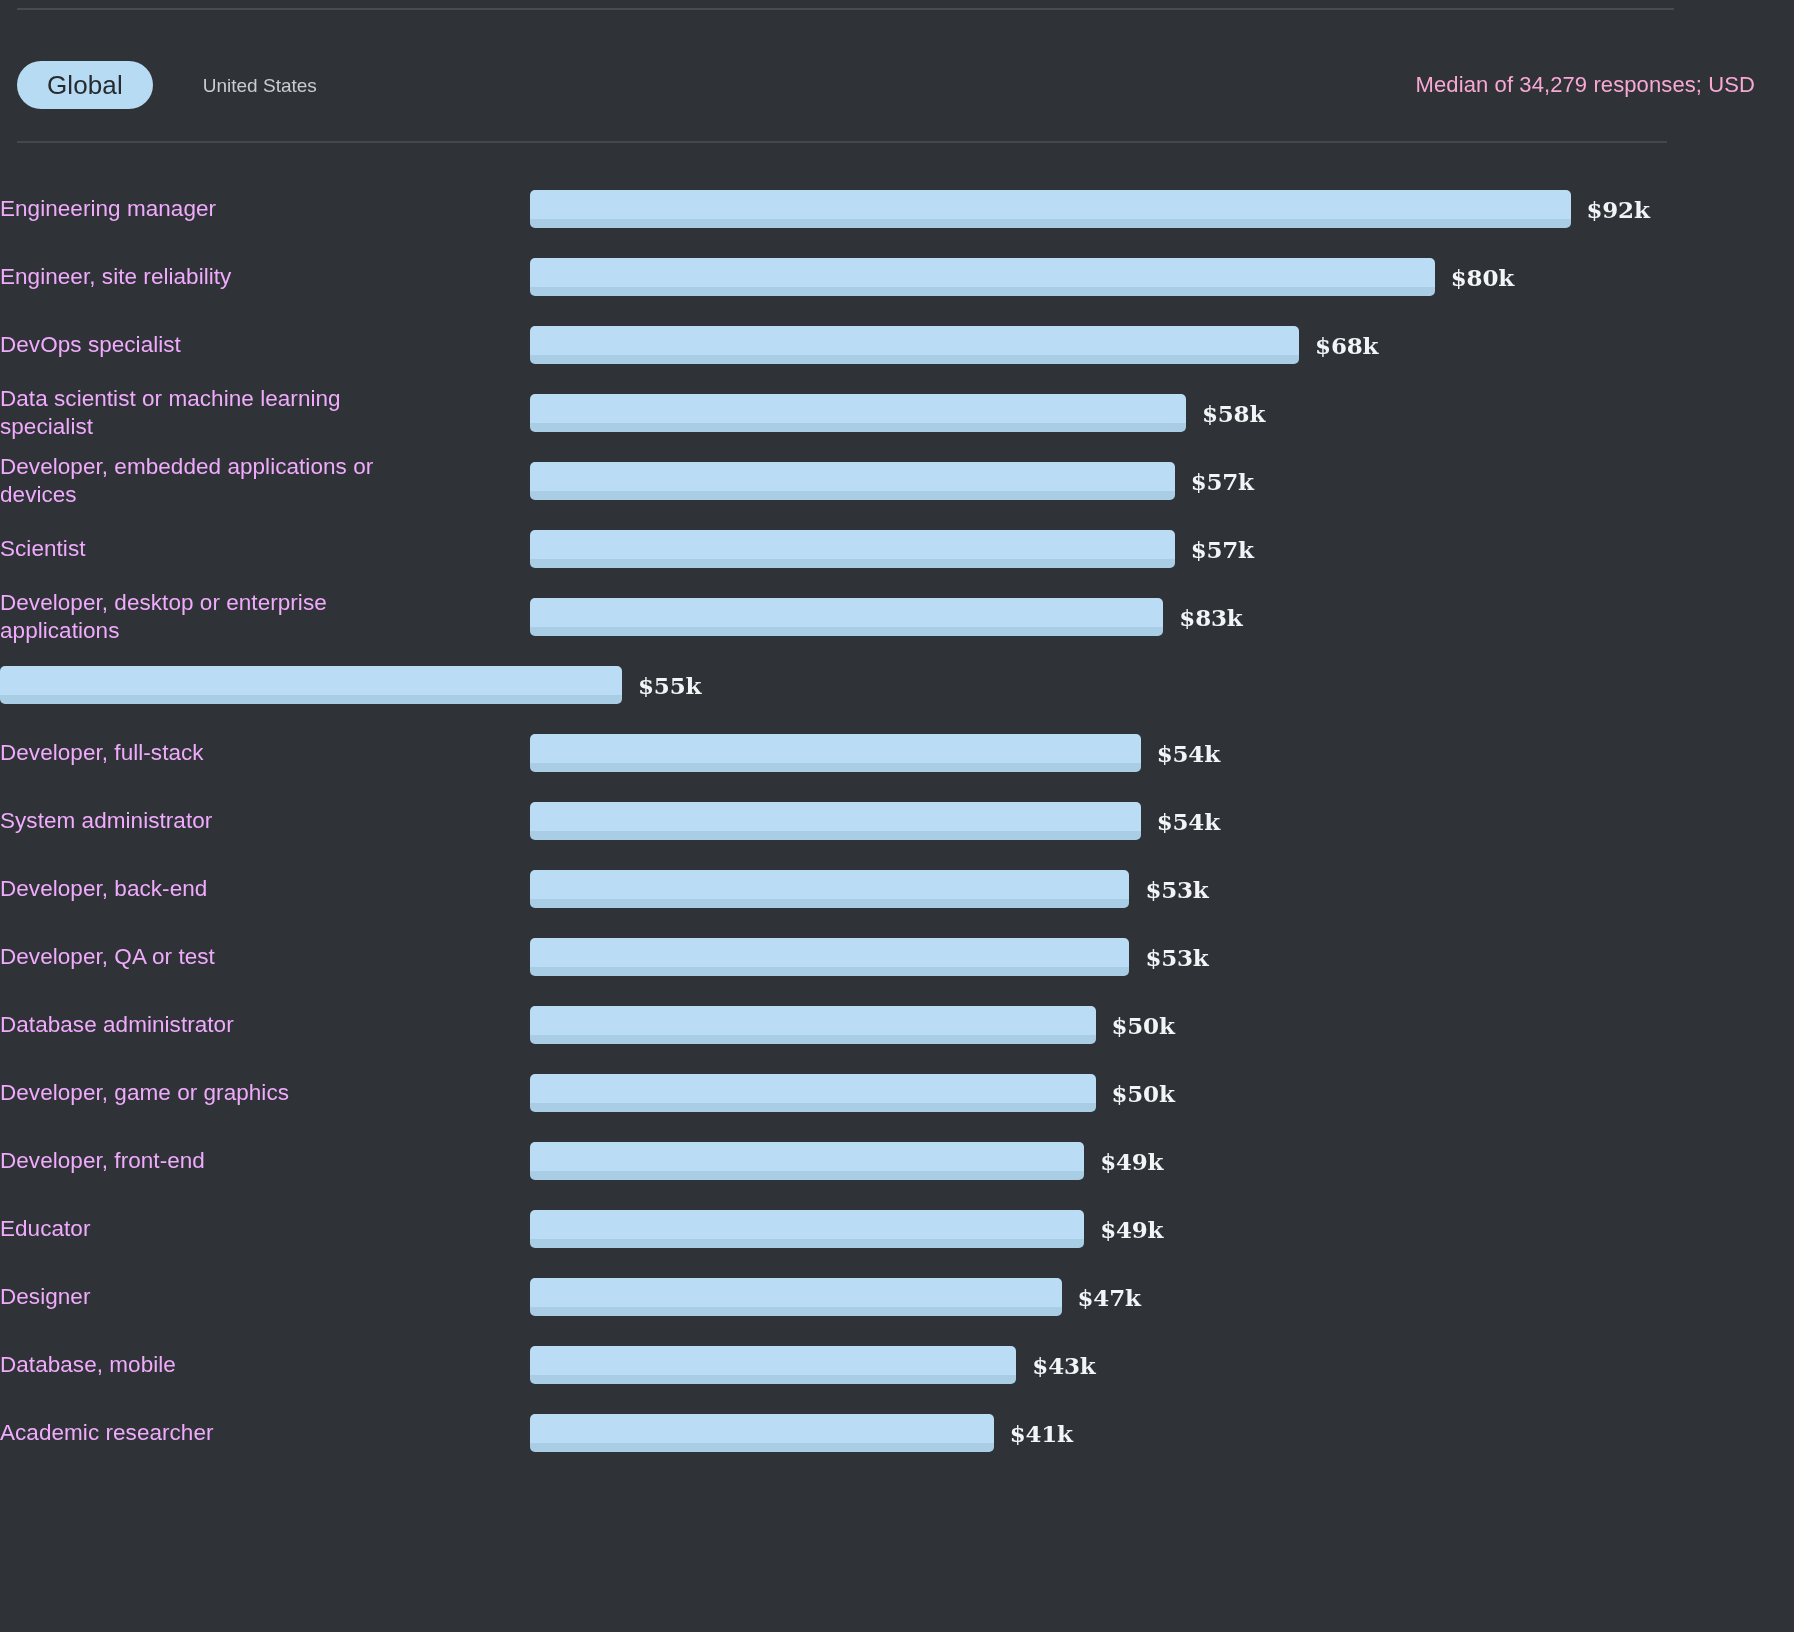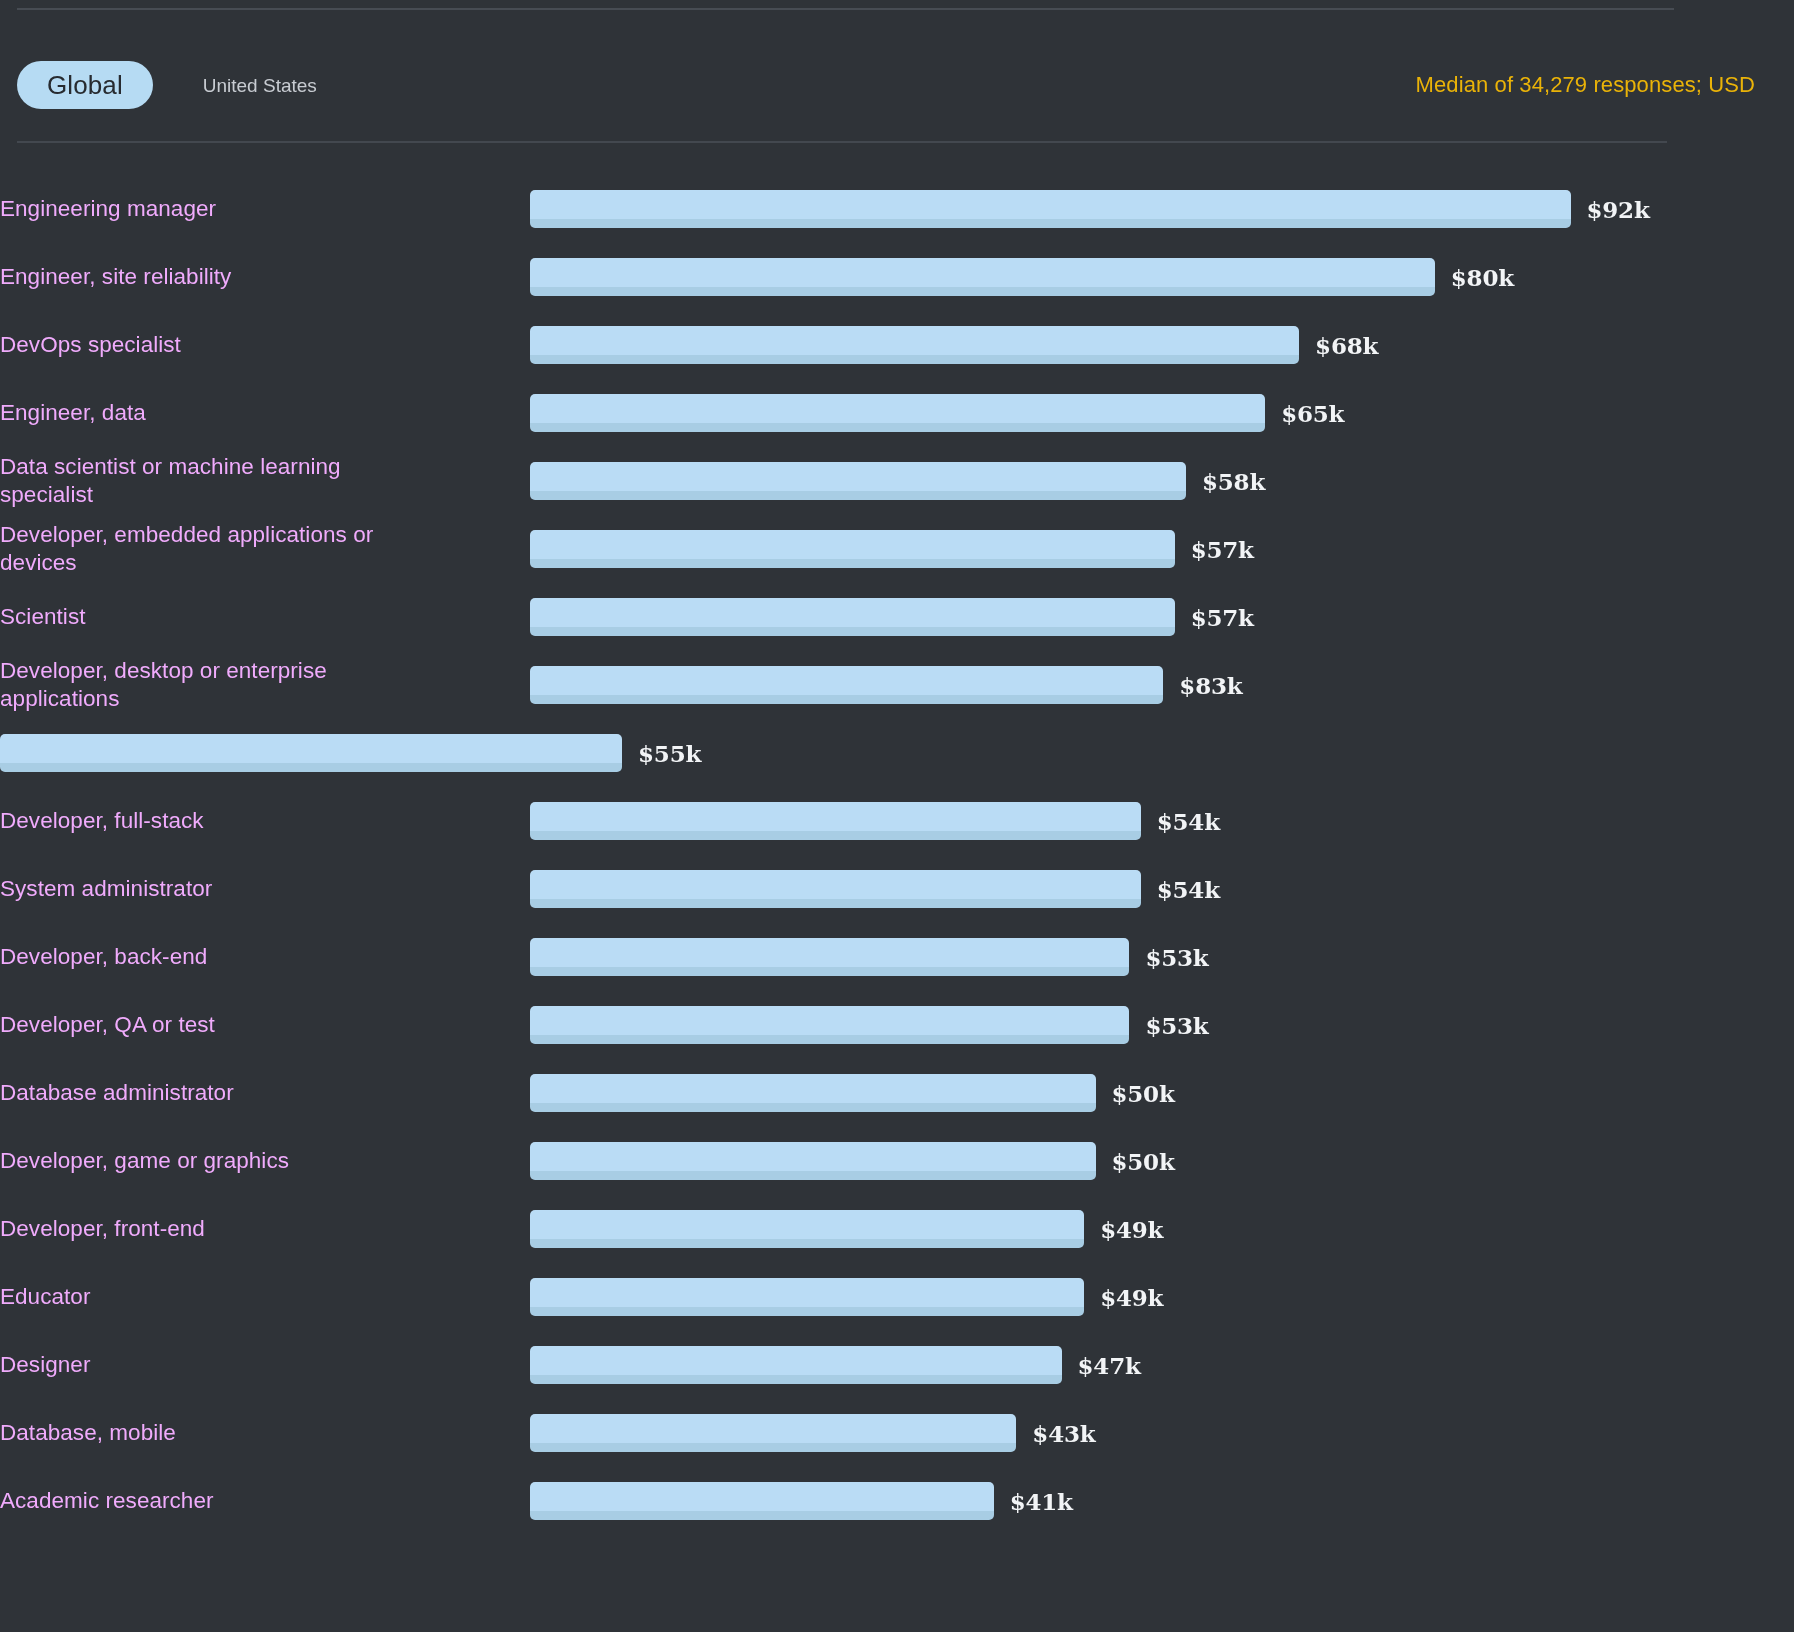--- a/index.html
+++ b/index.html
@@ -65,21 +65,21 @@
     line-height: 1;
     padding: 11px 30px;
     margin-left: 20px;
     border-radius: 999px;
     cursor: pointer;
     user-select: none;
   }
 
   .header-note {
     margin-left: auto;
-    color: #eab308;
+    color: #f9a8d4;
     font-size: 22px;
     letter-spacing: .1px;
     padding-right: 22px;
   }
 
   
   .header-rule {
     position: absolute;
     left: 17px;
     top: 141px;
@@ -175,27 +175,20 @@
         </div>
       </div>
       <div class="row">
         <div class="cat-label">DevOps specialist</div>
         <div class="bar-area">
           <div class="bar" style="width: 769.08px;"></div>
           <div class="bar-value">$68k</div>
         </div>
       </div>
       <div class="row">
-        <div class="cat-label">Engineer, data</div>
-        <div class="bar-area">
-          <div class="bar" style="width: 735.15px;"></div>
-          <div class="bar-value">$65k</div>
-        </div>
-      </div>
-      <div class="row">
         <div class="cat-label">Data scientist or machine learning
 specialist</div>
         <div class="bar-area">
           <div class="bar" style="width: 655.98px;"></div>
           <div class="bar-value">$58k</div>
         </div>
       </div>
       <div class="row">
         <div class="cat-label">Developer, embedded applications or
 devices</div>

